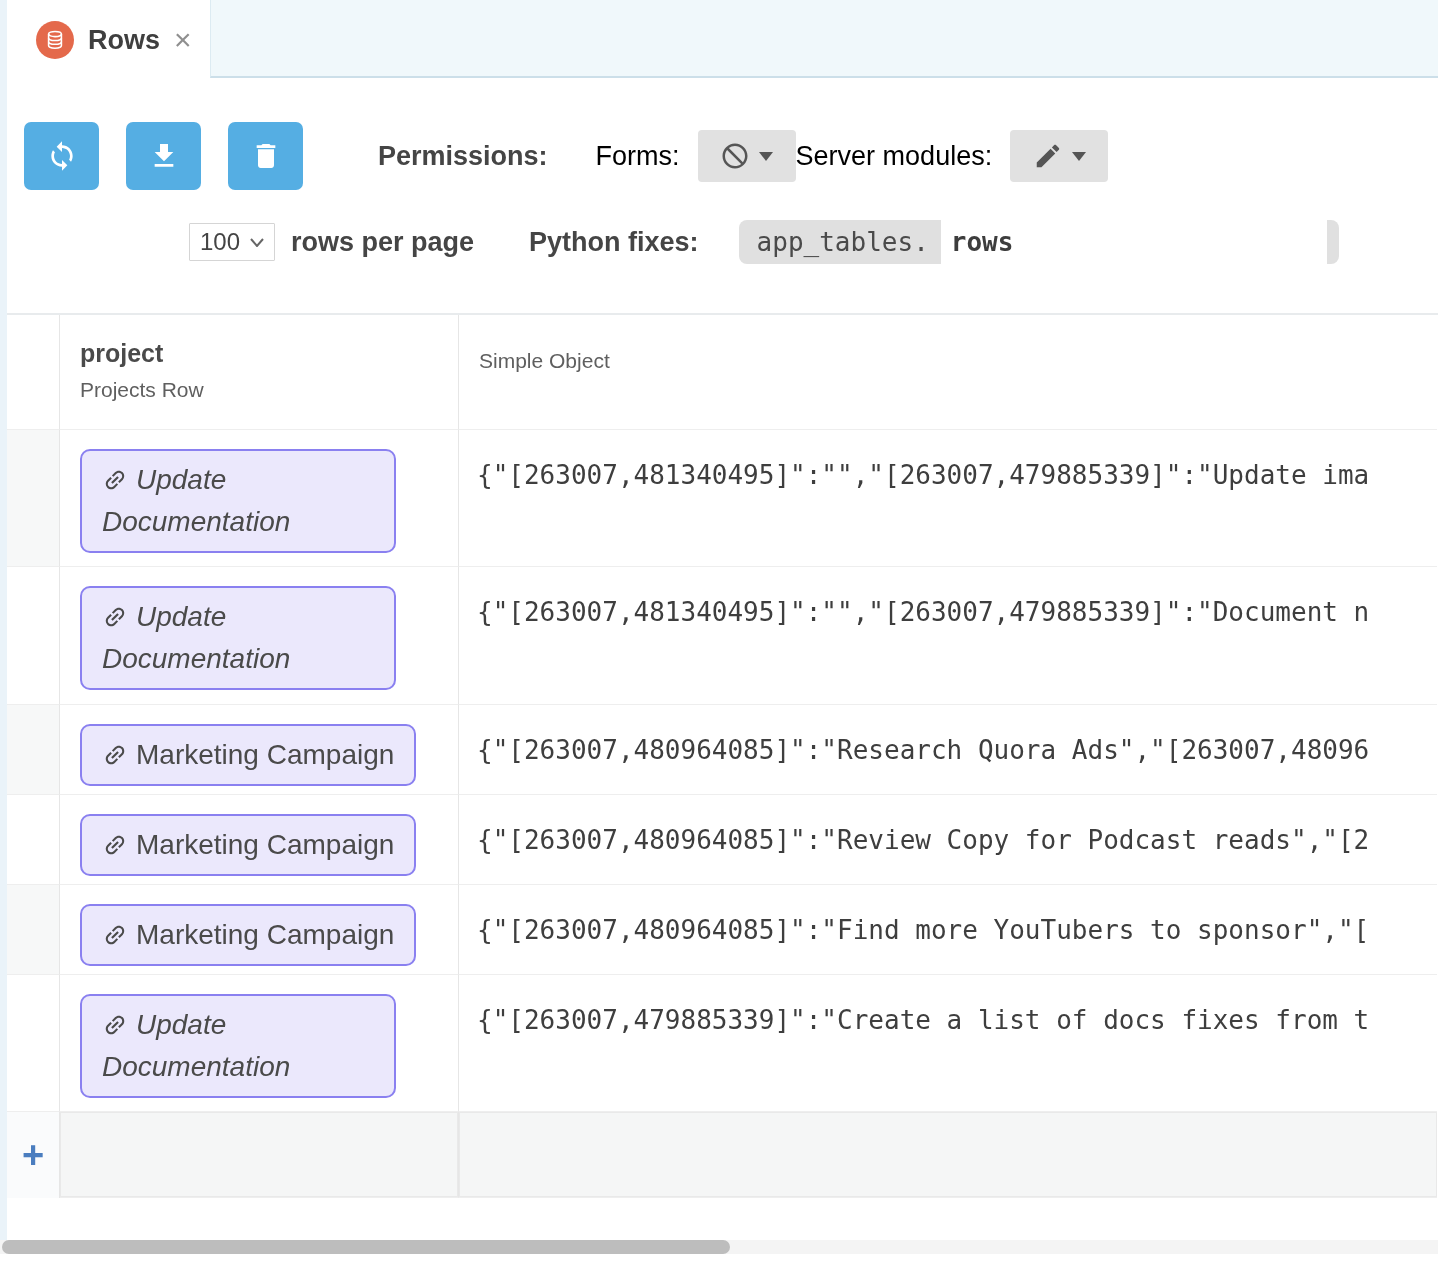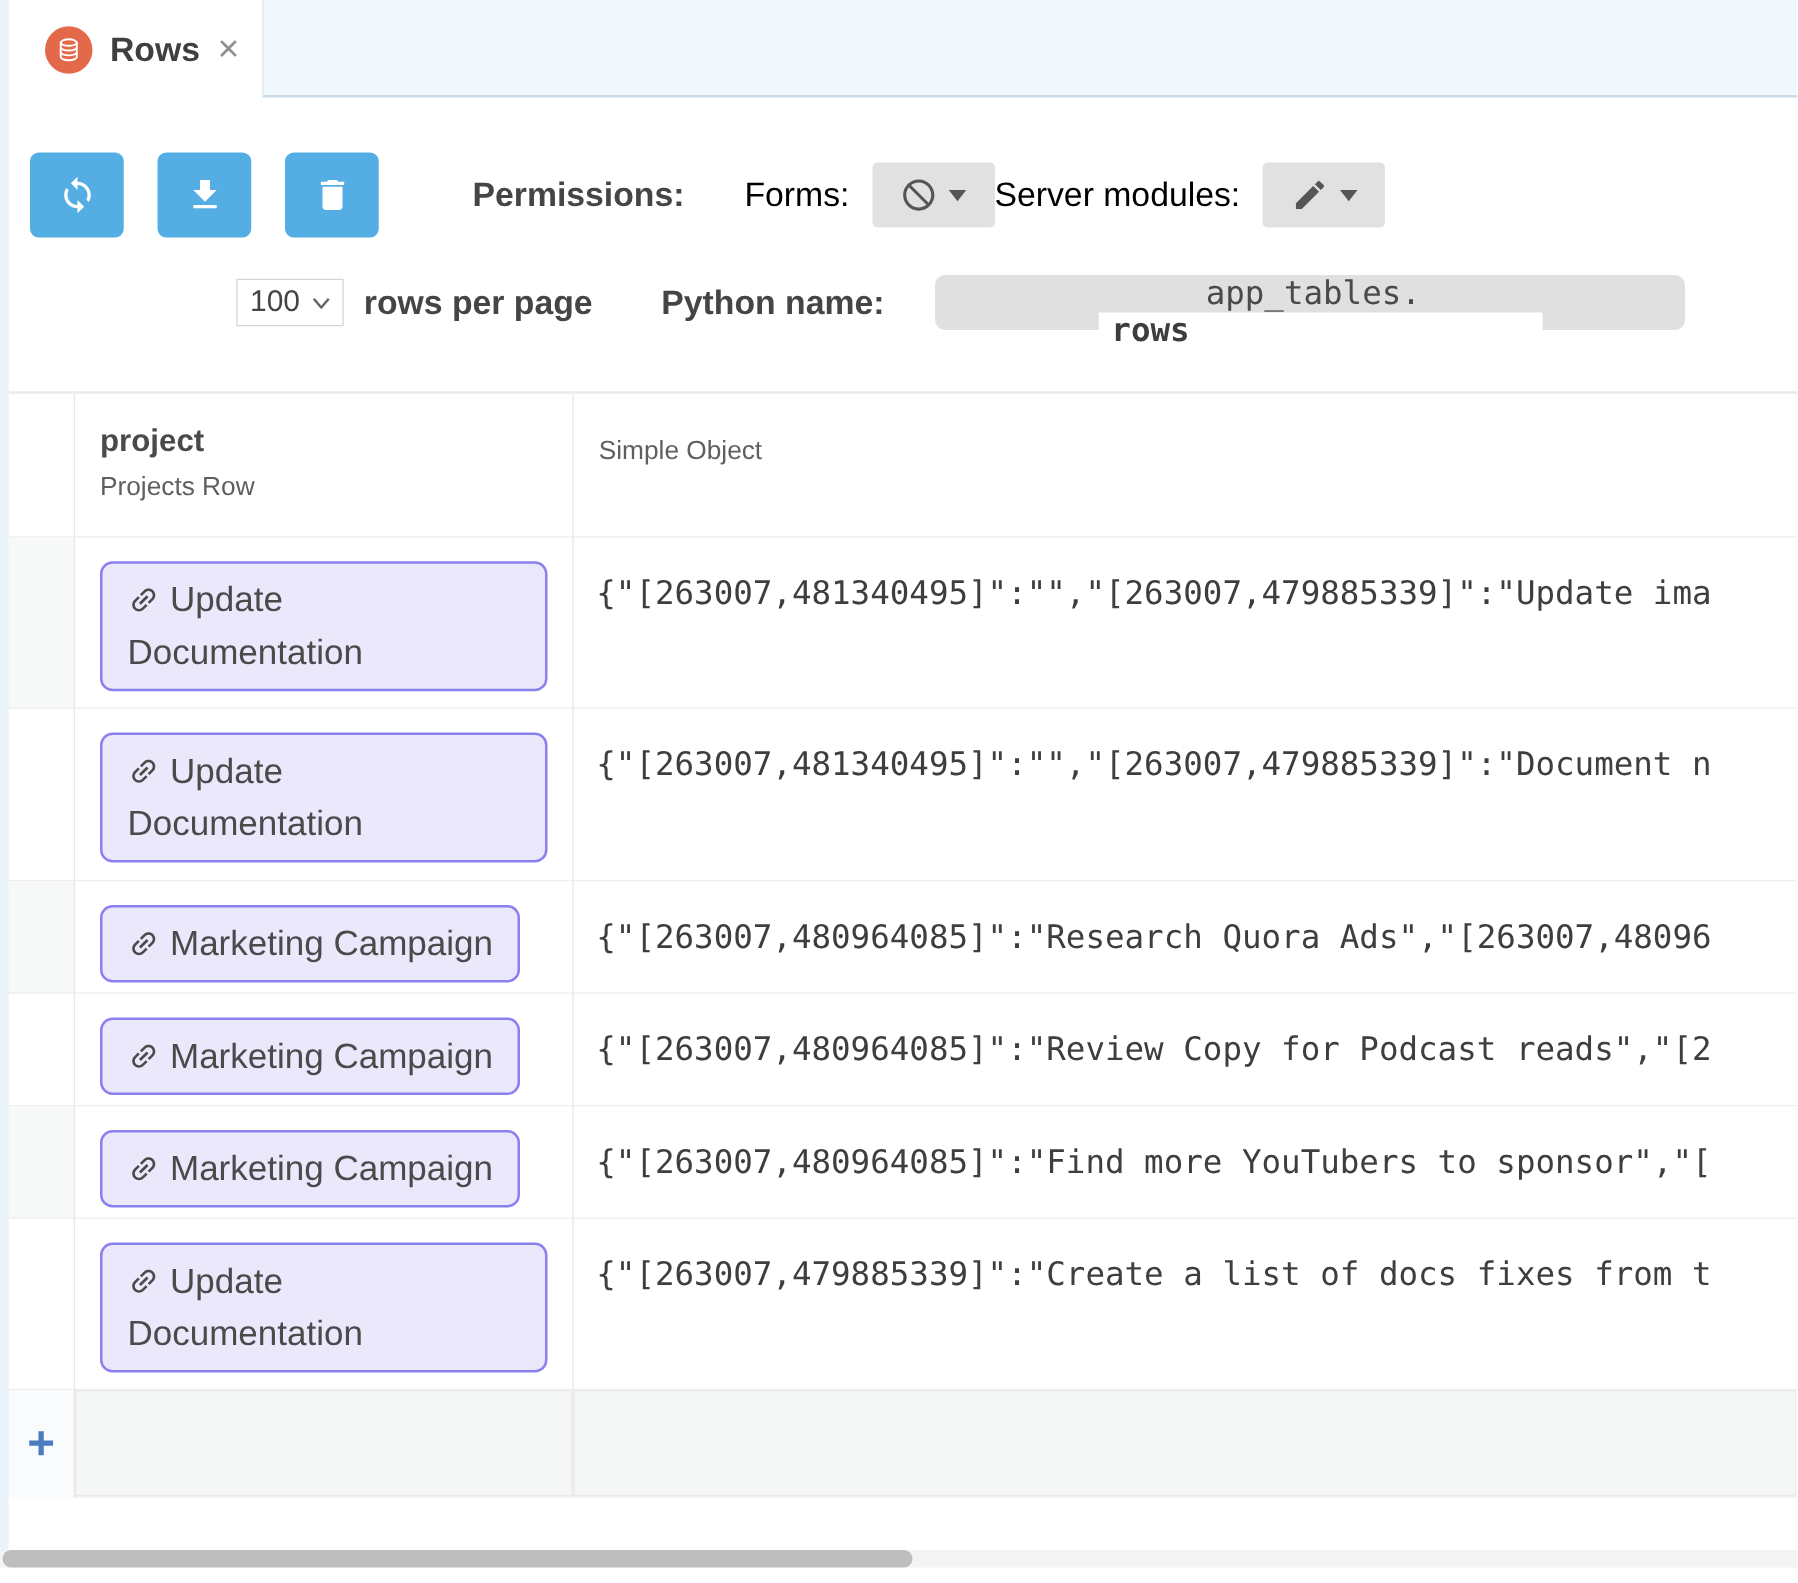--- a/index.html
+++ b/index.html
@@ -38,21 +38,21 @@
   .caret { width:0; height:0; border-left:7px solid transparent;
     border-right:7px solid transparent; border-top:9px solid #555; }
 
   .tb-row2 { display:flex; align-items:center; margin-top:30px; margin-left:165px; }
   .select-box { width:86px; height:38px; border:1px solid #d5d5d5; border-radius:1px;
     background:#fff; display:flex; align-items:center; justify-content:center;
     gap:10px; font-size:24px; color:#444; cursor:pointer; }
   .select-box svg { width:14px; height:9px; stroke:#666; fill:none; stroke-width:2; }
   .pybox { margin-left:40px; width:600px; height:44px; background:#e0e0e0;
     border-radius:8px; display:flex; align-items:center; padding:0 12px 0 18px;
-    font-family:"DejaVu Sans Mono", monospace; font-size:26px; color:#4a4a4a;flex-direction:column; }
+    font-family:"DejaVu Sans Mono", monospace; font-size:26px; color:#4a4a4a; }
   .pybox input { margin-left:12px; flex:1; height:44px; border:none; outline:none;
     background:#fff; font-family:"DejaVu Sans Mono", monospace; font-size:26px;
     font-weight:700; color:#3d3d3d; padding:0 10px; }
 
   
   .grid { margin-left:7px; display:grid; grid-template-columns:53px 399px 978px;
     border-top:2px solid #e8ebed; }
   .gut    { border-right:1px solid #e6e6e6; border-bottom:1px solid #eeeeee; }
   .c-proj { border-right:1px solid #e6e6e6; border-bottom:1px solid #eeeeee; }
   .c-data { border-bottom:1px solid #eeeeee; overflow:hidden; }
@@ -60,21 +60,21 @@
   .h115 { height:115px; } .h137 { height:137px; } .h138 { height:138px; }
   .h90  { height:90px;  } .h86  { height:86px;  }
 
   .h-cell { padding:24px 0 0 20px; }
   .h-name { font-size:25px; font-weight:700; color:#4a4a4a; }
   .h-type { font-size:21px; color:#5f5f5f; margin-top:10px; }
 
   .chip { display:inline-block; margin:19px 0 0 20px; background:#ebe8fc;
     border:2px solid #8a80f0; border-radius:10px; padding:8px 20px;
     font-size:28px; color:#4a4a4a; line-height:42px; cursor:pointer; }
-  .tallchip .chip { width:358px; }
+  .tallchip .chip { width:316px;font-style:italic; }
   .chip svg { width:26px; height:26px; vertical-align:-4px; margin-right:8px;
     fill:#4a4a4a; }
 
   .dtxt { padding:30px 0 0 18px; font-family:"DejaVu Sans Mono", monospace;
     font-size:26px; color:#3e3e3e; white-space:nowrap; }
 
   .gut-add { background:#fafbfc; border-right:1px solid #e6e6e6;
     display:flex; align-items:center; justify-content:center; }
   .plus { font-size:38px; font-weight:700; color:#4a7dbf; cursor:pointer;
     line-height:1; }
@@ -141,21 +141,21 @@
   </div>
 
   <div class="tb-row2">
     <div class="select-box">
       <span>100</span>
       <svg viewBox="0 0 14 9">
           <polyline points="1,1 7,8 13,1"></polyline>
         </svg>
     </div>
     <span class="lbl-bold" style="margin-left:16px">rows per page</span>
-    <span class="lbl-bold" style="margin-left:55px">Python name:</span>
+    <span class="lbl-bold" style="margin-left:55px">Python fixes:</span>
     <div class="pybox">
       <span>app_tables.</span>
       <input type="text" value="rows" style="">
     </div>
   </div>
 </div>
 
 <div class="grid">
 
   <div class="gut h115"></div>

